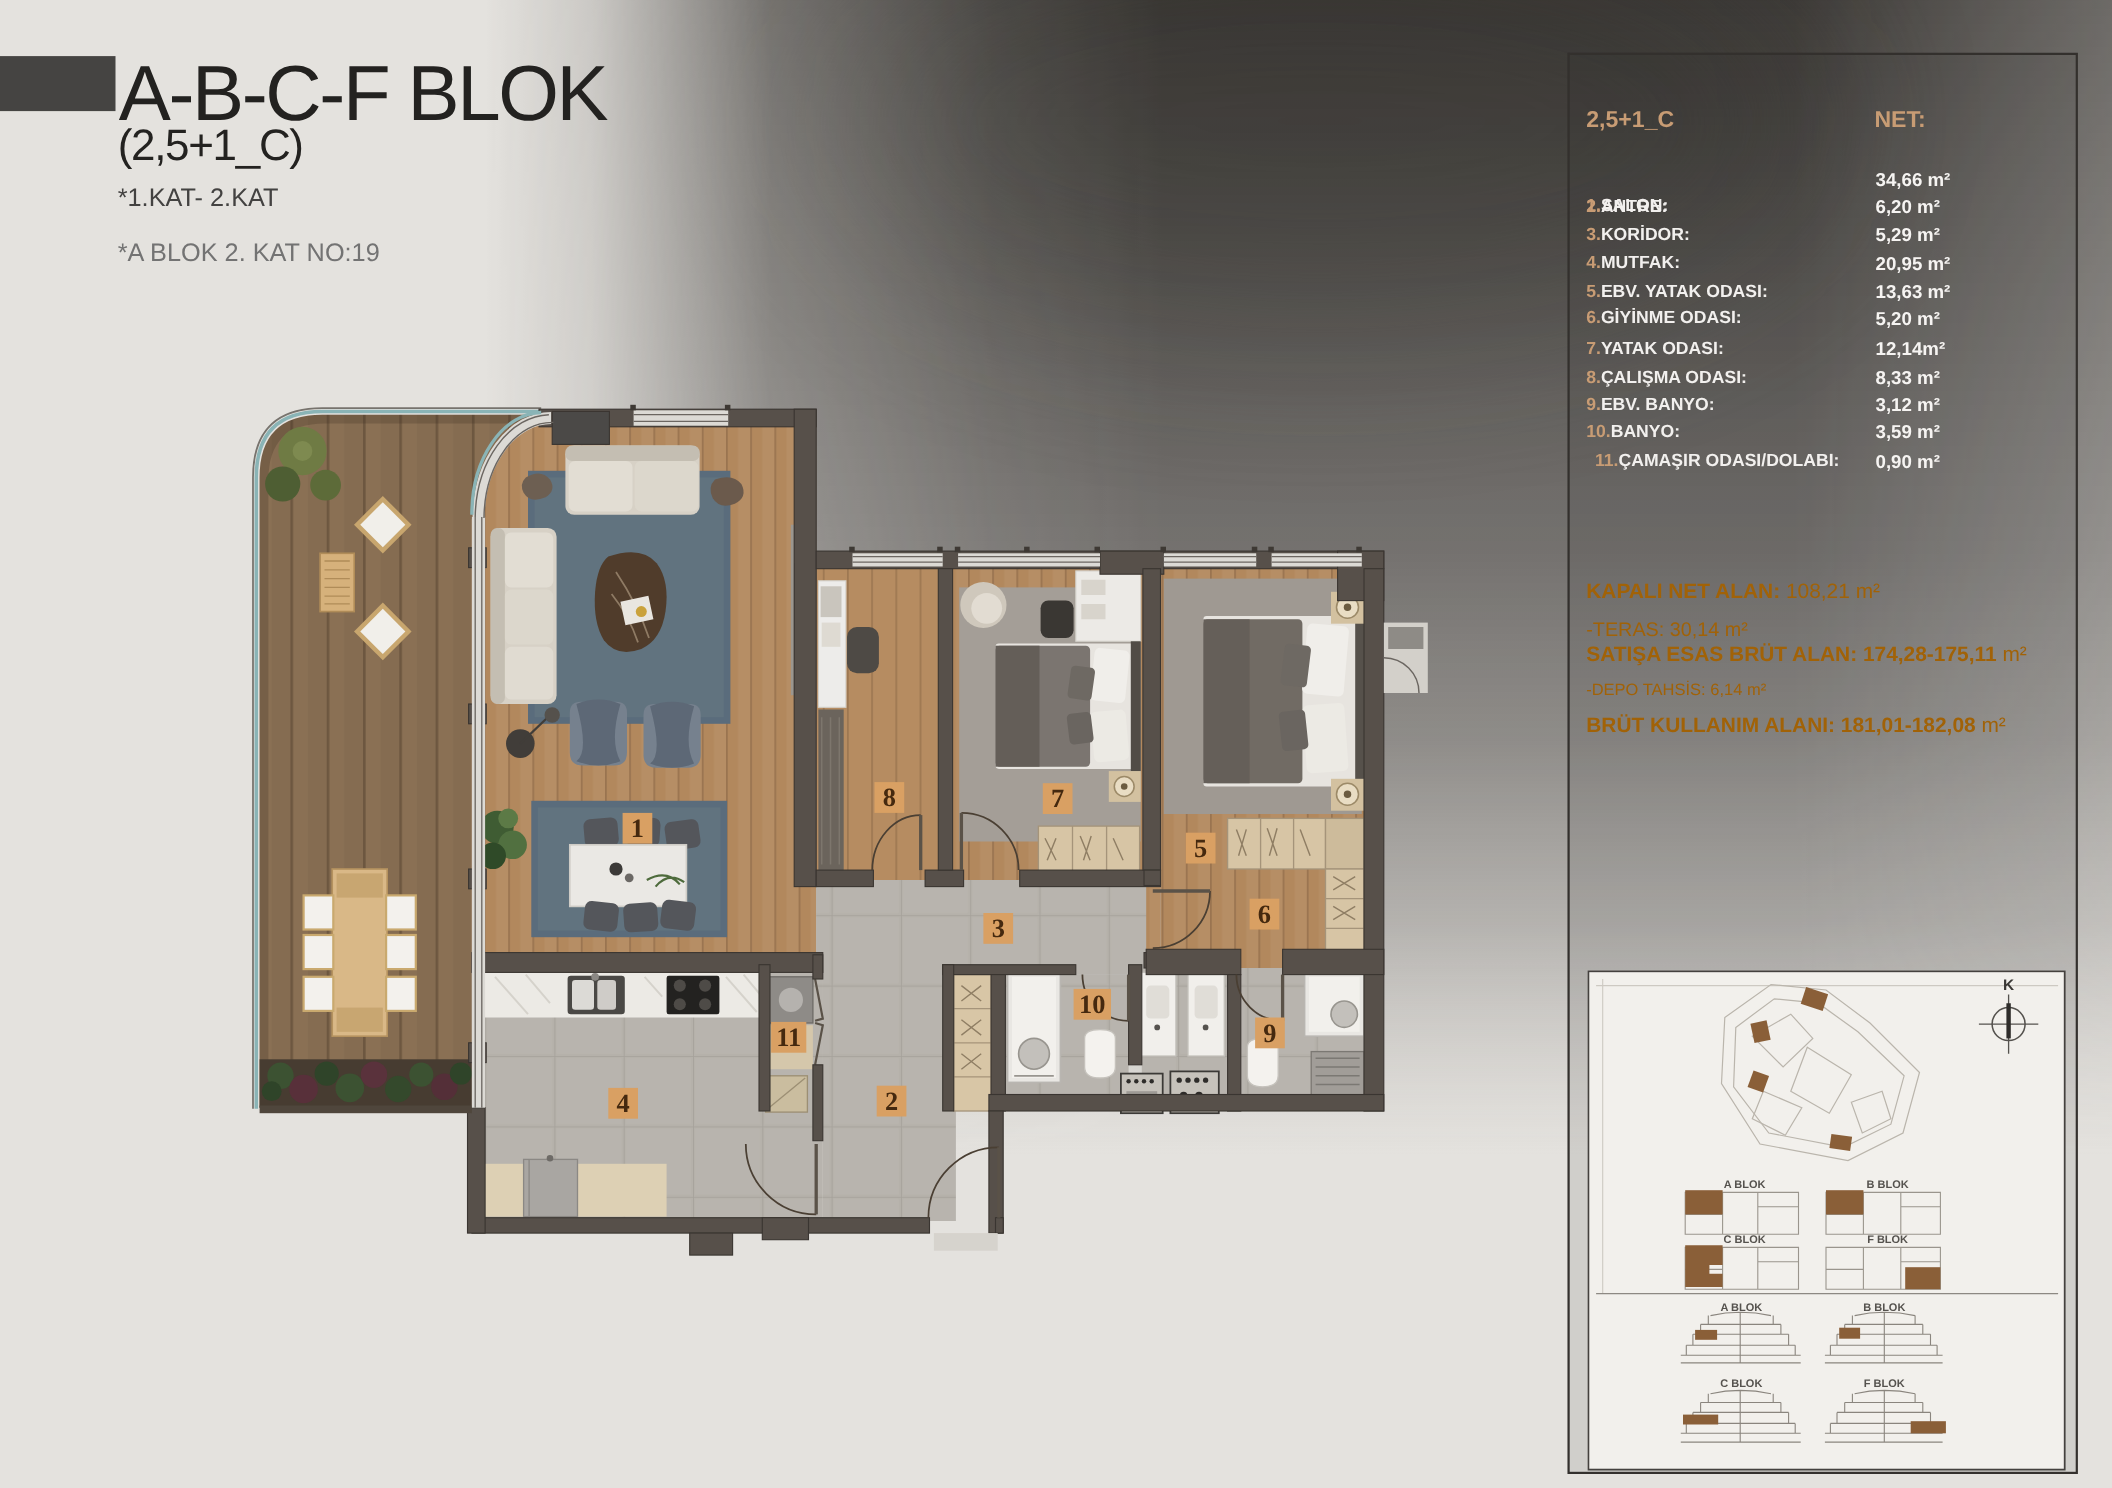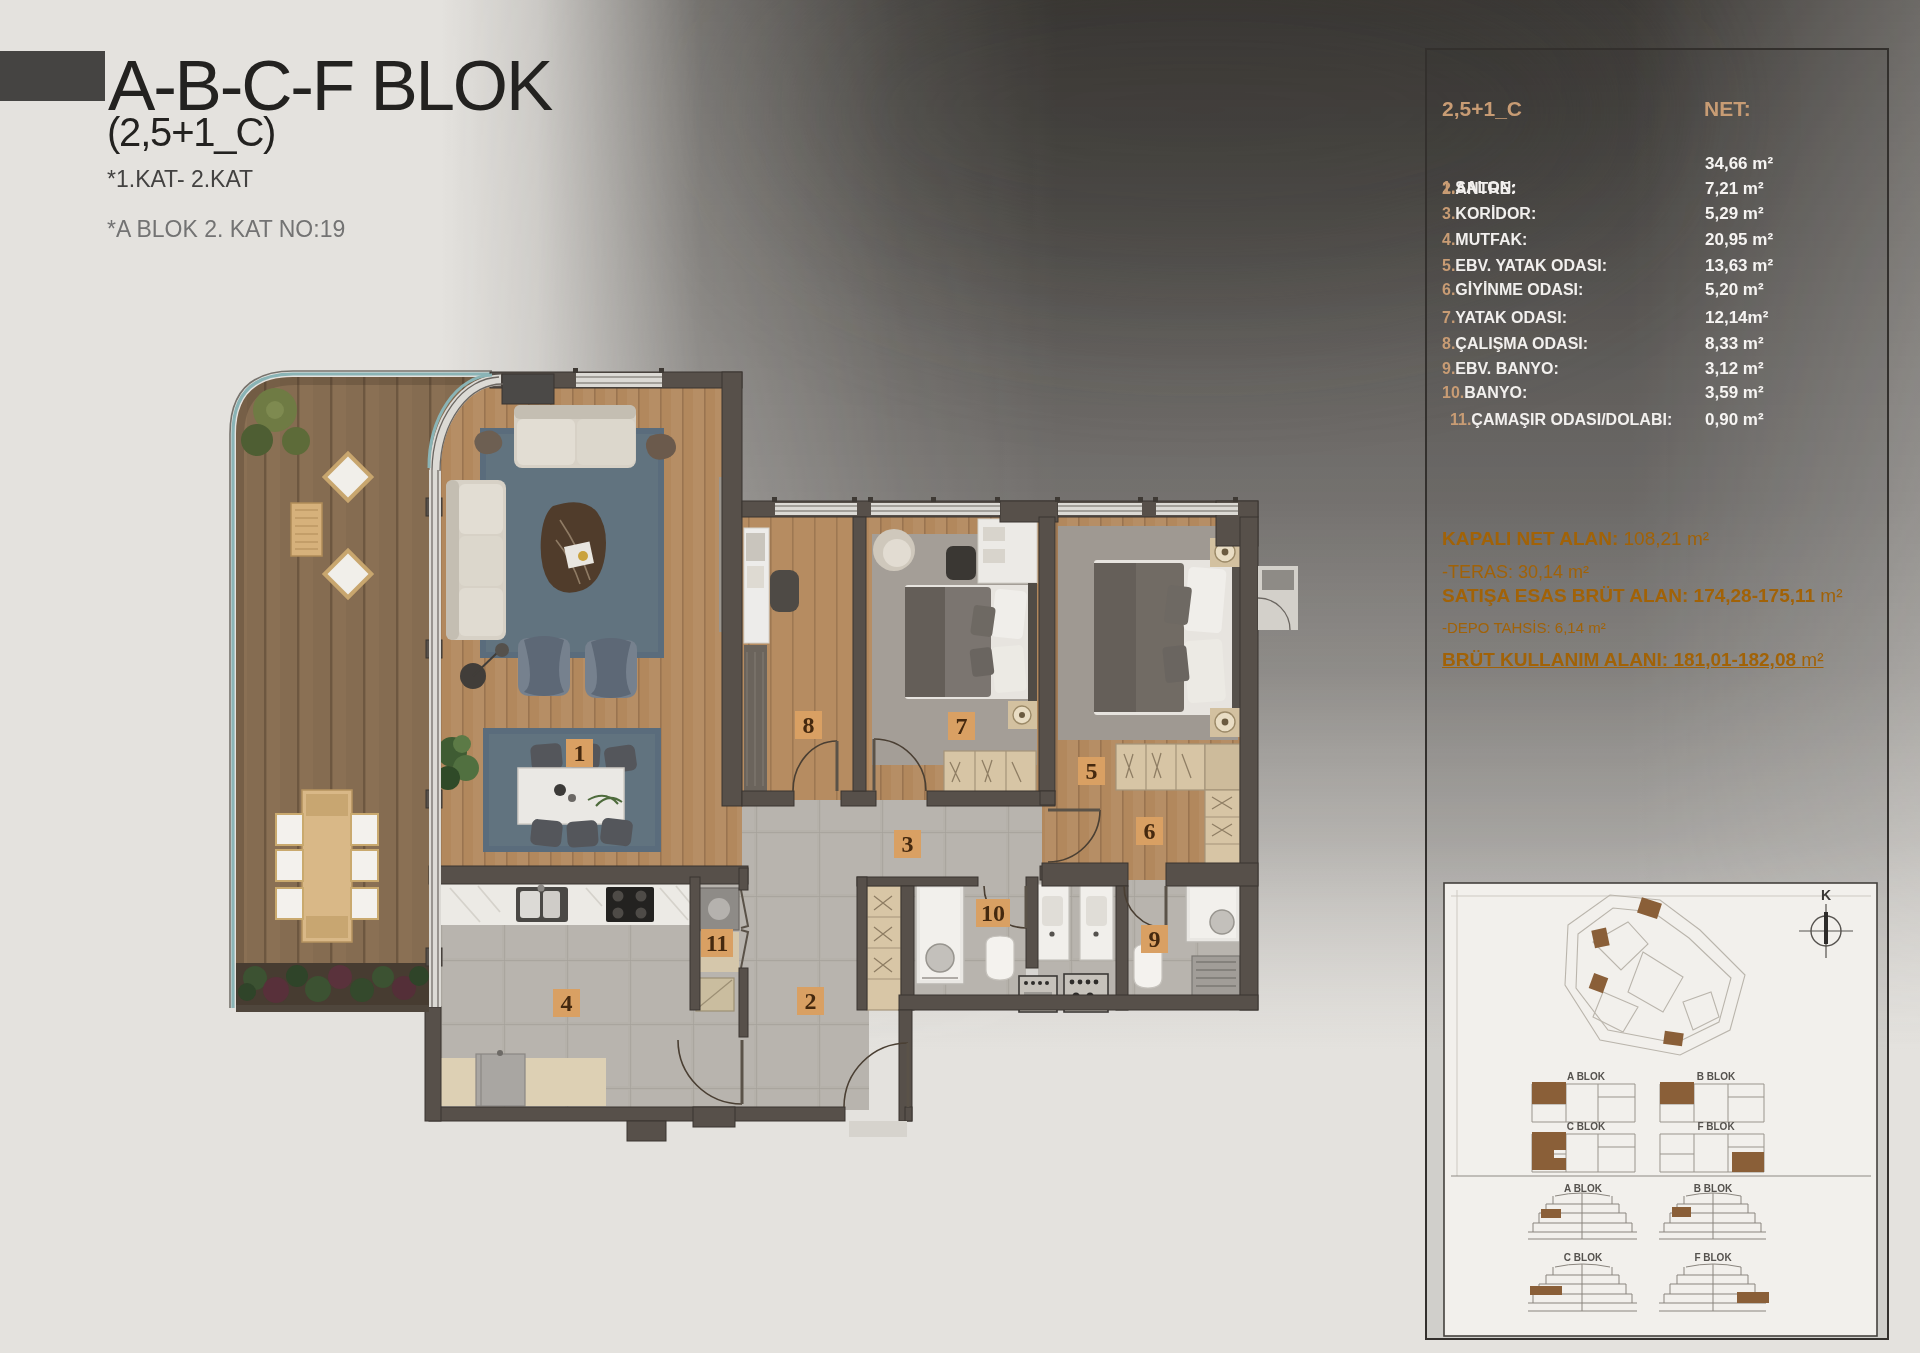--- a/index.html
+++ b/index.html
@@ -585,21 +585,21 @@
 
 <div id="panel">
 
   <div class="pr" style="left:15px;top:47px;font-size:21px;color:#c89c74;">2,5+1_C</div>
 
   <div class="pr" style="left:277px;top:47px;font-size:21px;color:#c89c74;">NET:</div>
 
   <div class="pr" style="left:15px;top:105px;margin-top:24px;"><b>1.</b>SALON:</div>
     <div class="pv" style="top:104px;">34,66 m²</div>
   <div class="pr" style="left:15px;top:130px;"><b>2.</b>ANTRE:</div>
-    <div class="pv" style="top:129px;">7,21 m²</div>
+    <div class="pv" style="top:129px;">6,20 m²</div>
   <div class="pr" style="left:15px;top:155px;"><b>3.</b>KORİDOR:</div>
     <div class="pv" style="top:154px;">5,29 m²</div>
   <div class="pr" style="left:15px;top:181px;"><b>4.</b>MUTFAK:</div>
     <div class="pv" style="top:180px;">20,95 m²</div>
   <div class="pr" style="left:15px;top:207px;"><b>5.</b>EBV. YATAK ODASI:</div>
     <div class="pv" style="top:206px;">13,63 m²</div>
   <div class="pr" style="left:15px;top:231px;"><b>6.</b>GİYİNME ODASI:</div>
     <div class="pv" style="top:230px;">5,20 m²</div>
   <div class="pr" style="left:15px;top:259px;"><b>7.</b>YATAK ODASI:</div>
     <div class="pv" style="top:258px;">12,14m²</div>
@@ -609,21 +609,21 @@
     <div class="pv" style="top:309px;">3,12 m²</div>
   <div class="pr" style="left:15px;top:334px;"><b>10.</b>BANYO:</div>
     <div class="pv" style="top:333px;">3,59 m²</div>
   <div class="pr" style="left:23px;top:361px;"><b>11.</b>ÇAMAŞIR ODASI/DOLABI:</div>
     <div class="pv" style="top:360px;">0,90 m²</div>
 
   <div class="pt" style="top:478px;font-size:19px;"><span style="font-weight:bold;">KAPALI NET ALAN:</span> 108,21 m²</div>
   <div class="pt" style="top:512px;font-size:18px;">-TERAS: 30,14 m²</div>
   <div class="pt" style="top:535px;font-size:19px;font-weight:bold;">SATIŞA ESAS BRÜT ALAN: 174,28-175,11 <span style="font-weight:normal;">m²</span></div>
   <div class="pt" style="top:569px;font-size:15px;">-DEPO TAHSİS: 6,14 m²</div>
-  <div class="pt" style="top:599px;font-size:19px;font-weight:bold;text-decoration:underline;">BRÜT KULLANIM ALANI: 181,01-182,08 <span style="font-weight:normal;">m²</span></div>
+  <div class="pt" style="top:599px;font-size:19px;font-weight:bold;">BRÜT KULLANIM ALANI: 181,01-182,08 <span style="font-weight:normal;">m²</span></div>
 
   <svg width="436" height="456" viewBox="0 0 436 456" style="position:absolute;left:16px;top:832px;">
 
     <rect x="1" y="1" width="433" height="453" fill="#f2f0ec" stroke="#44413e" stroke-width="1.6"></rect>
 
     <path d="M 14,8 V 294 M 8,14 H 428" stroke="#cdc9c2" stroke-width="1"></path>
 
     <path d="M 8,294 H 428" stroke="#8d8983" stroke-width="1.2"></path>
 
     <g fill="none" stroke="#bab5ac" stroke-width="1.1">

